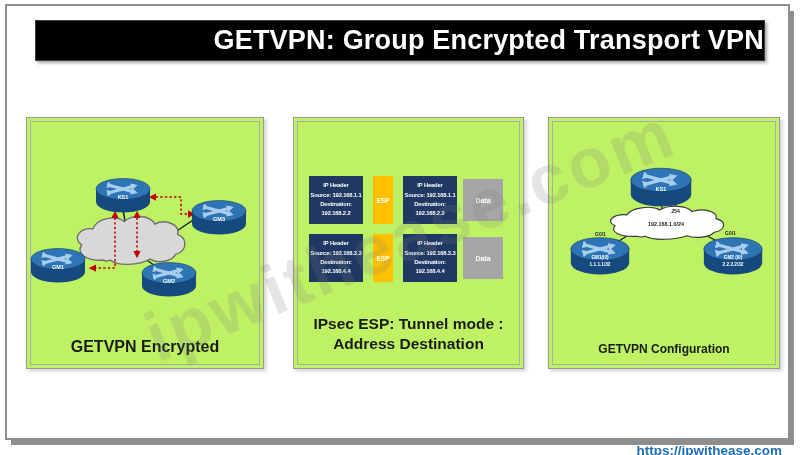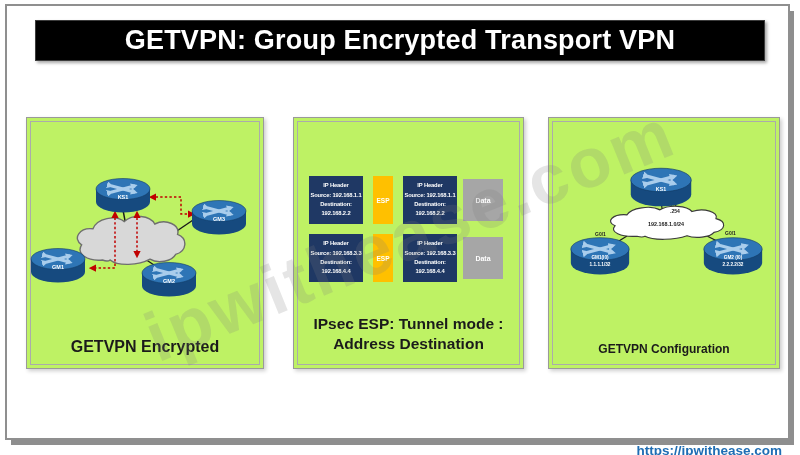--- a/index.html
+++ b/index.html
@@ -7,21 +7,21 @@
               font-family:"Liberation Sans", sans-serif; position:relative; }
 
   
   .sheet { position:absolute; left:5px; top:4px; width:785px; height:436px;
            background:#ffffff; border:2px solid #8f8f8f;
            box-shadow:5px 6px 0 -1px #8e8e8e; z-index:0; }
 
   
   .banner { position:absolute; left:35px; top:20px; width:730px; height:41px;
             background:#000000; color:#ffffff; display:flex; align-items:center;
-            justify-content:center; font-size:27px; font-weight:bold; z-index:10;
+            justify-content:flex-end; font-size:27px; font-weight:bold; z-index:10;
             border:1px solid #3c3c3c; box-shadow:2px 2px 3px rgba(0,0,0,.35);
             letter-spacing:.2px; }
 
   
   .panel { position:absolute; top:117px; height:252px; background:#bef264;
            border:1px solid #9a9a9a; outline:1px solid #ababab; outline-offset:-5px;
            box-shadow:2px 2px 4px rgba(0,0,0,.20); z-index:10; }
   .p1 { left:26px;  width:238px; }
   .p2 { left:293px; width:231px; }
   .p3 { left:548px; width:232px; }

